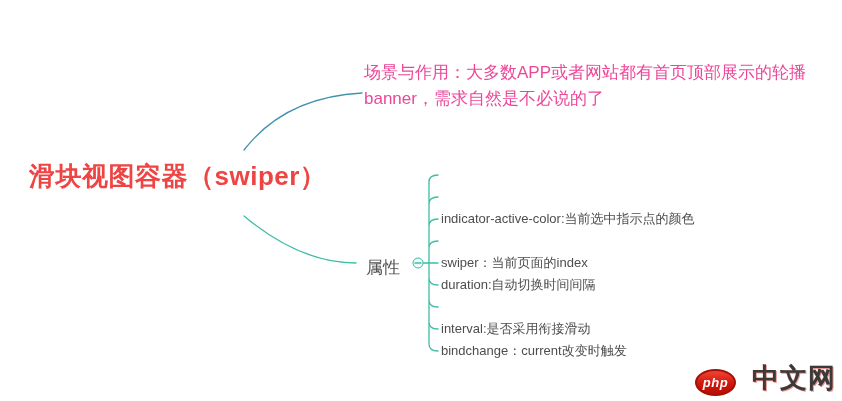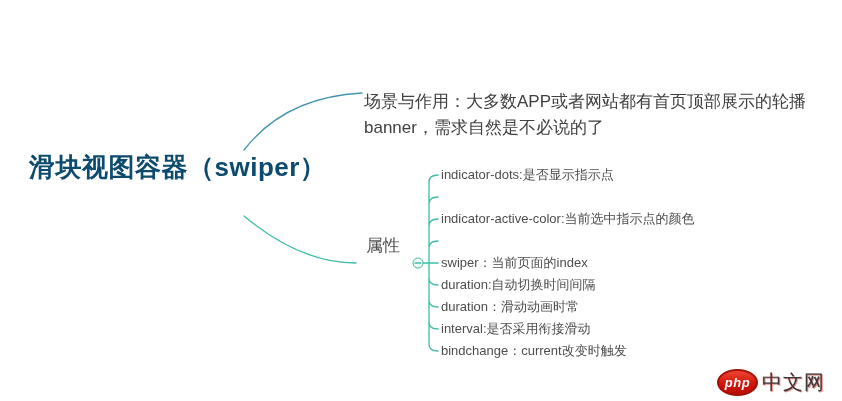--- a/index.html
+++ b/index.html
@@ -9,83 +9,83 @@
     background: #ffffff;
     position: relative;
     overflow: hidden;
   }
   .stage { position: absolute; inset: 0; }
   svg.connectors { position: absolute; left: 0; top: 0; pointer-events: none; }
   svg.connectors path { fill: none; stroke-width: 1.3; stroke-linecap: round; }
 
   .root-node {
     position: absolute;
-    left: 29px; top: 150px;
+    left: 29px; top: 159px;
     font-size: 26px;
     font-weight: bold;
-    color: #0c4a6e;
+    color: #ef4444;
     letter-spacing: 0.5px;
     white-space: nowrap;
     cursor: default;
   }
   .scene-node {
     position: absolute;
-    left: 364px; top: 89px;
+    left: 364px; top: 60px;
     width: 478px;
     font-size: 17px;
     line-height: 26px;
-    color: #404040;
+    color: #ec4899;
     white-space: pre-line;
     cursor: default;
   }
   .attr-node {
     position: absolute;
-    left: 366px; top: 234px;
+    left: 366px; top: 256px;
     font-size: 17px;
     line-height: 24px;
     color: #4f4f4f;
     white-space: nowrap;
     cursor: default;
     text-align: center;
   }
   .attr-item {
     position: absolute;
     left: 441px;
     height: 22px;
     line-height: 22px;
     font-size: 13px;
     color: #4d4d4d;
     white-space: nowrap;
     cursor: default;
   }
   .watermark {
     position: absolute;
-    right: 17px; bottom: 5px;
+    right: 6px; bottom: 5px;
     display: flex;
     align-items: flex-end;
-    gap: 4px;
+    gap: 16px;
     user-select: none;
   }
   .php-badge {
     width: 41px; height: 27px;
     border-radius: 50%;
     background: linear-gradient(180deg, #ef4433 0%, #d0170c 55%, #b80e05 100%);
     border: 2px solid #a31006;
     color: #ffffff;
     font-size: 13px;
     font-weight: bold;
     font-style: italic;
     display: flex;
     align-items: center;
     justify-content: center;
     letter-spacing: 0.5px;
   }
   .site-name {
-    font-size: 20px;
-    font-weight: normal;
+    font-size: 27px;
+    font-weight: bold;
     color: #3a3a3a;
     letter-spacing: 1px;
     text-shadow: 1px 1px 0 rgba(204, 20, 10, 0.45), -0.5px -0.5px 0 rgba(204, 20, 10, 0.25);
     white-space: nowrap;
   }
 </style>
 </head>
 <body>
 
 <div class="stage">
@@ -109,25 +109,23 @@
     </g>
   </svg>
 
   <div class="root-node">滑块视图容器（swiper）</div>
 
   <div class="scene-node">场景与作用：大多数APP或者网站都有首页顶部展示的轮播
 banner，需求自然是不必说的了</div>
 
   <div class="attr-node">属性</div>
 
-  <div class="attr-item" style="top:164px">indicator-dots:是否显示指示点</div>
   <div class="attr-item" style="top:208px">indicator-active-color:当前选中指示点的颜色</div>
   <div class="attr-item" style="top:252px">swiper：当前页面的index</div>
   <div class="attr-item" style="top:274px">duration:自动切换时间间隔</div>
-  <div class="attr-item" style="top:296px">duration：滑动动画时常</div>
   <div class="attr-item" style="top:318px">interval:是否采用衔接滑动</div>
   <div class="attr-item" style="top:340px">bindchange：current改变时触发</div>
 
   <div class="watermark">
     <div class="php-badge">php</div>
     <div class="site-name">中文网</div>
   </div>
 
 </div>
 

